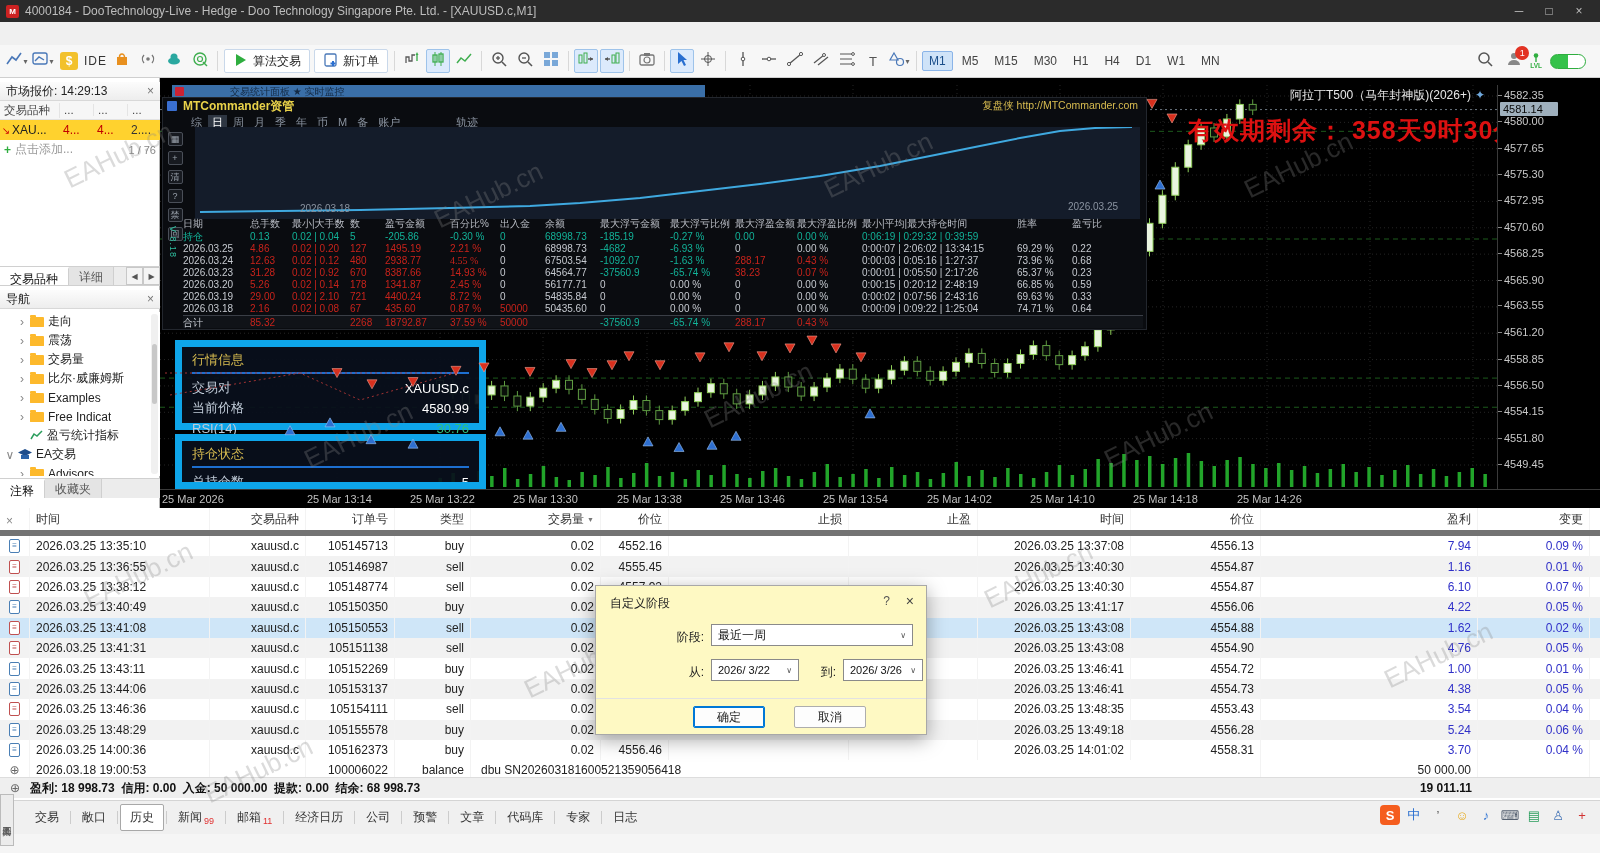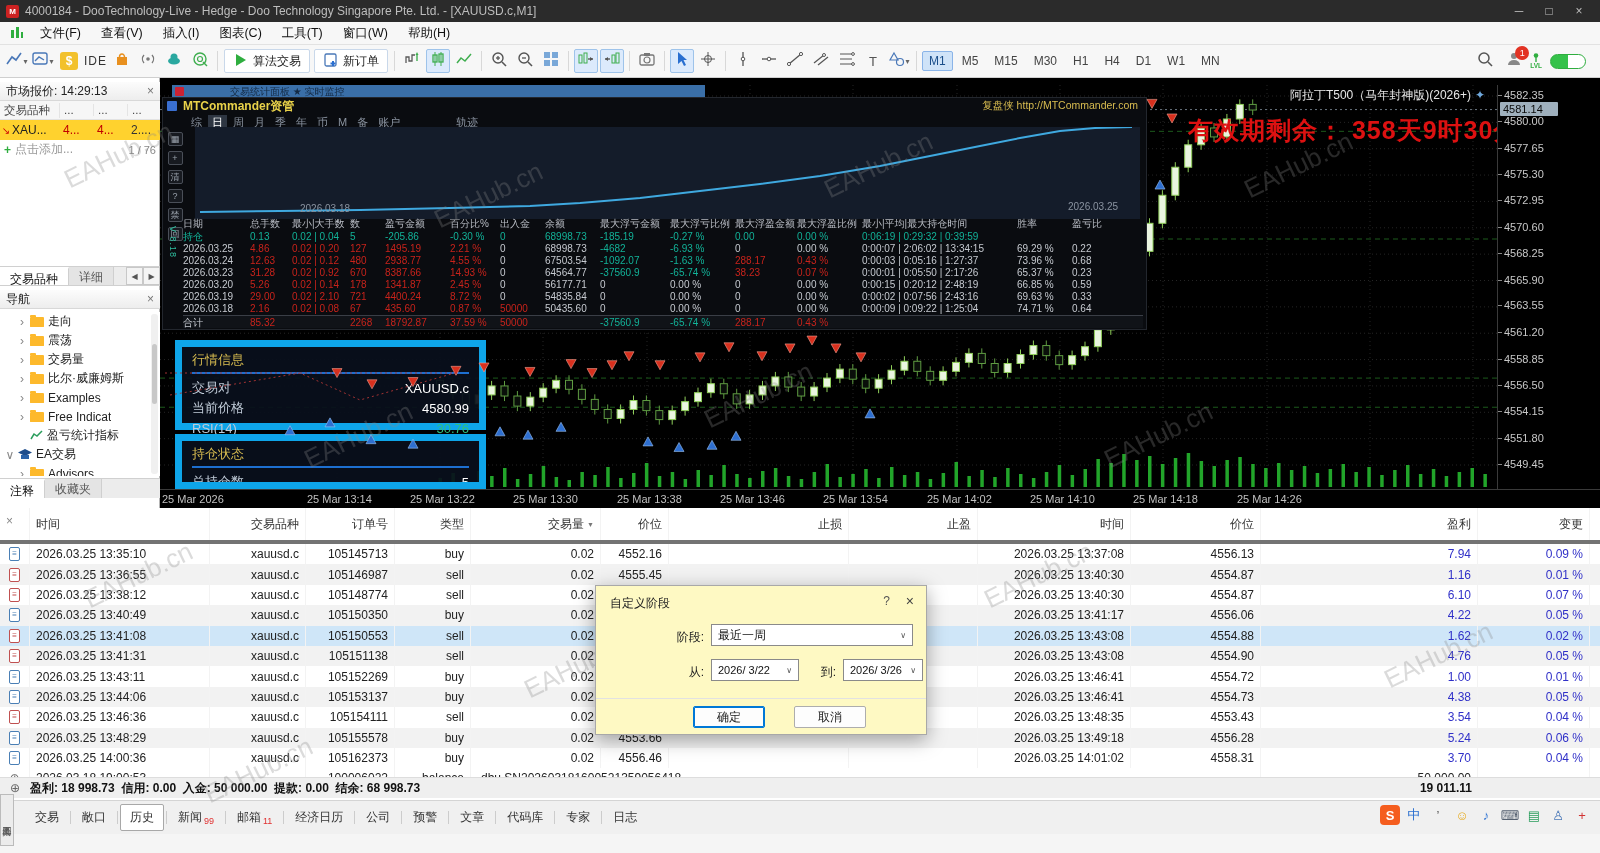--- a/index.html
+++ b/index.html
@@ -101,21 +101,21 @@
   .price-axis{position:absolute;left:1497px;top:85px;width:103px;height:404px;background:#000;border-left:1px solid #3a3a3a;z-index:4}
   .pa-label{position:absolute;left:6px;color:#c8c8c8;font-size:11px}
   .pa-label::before{content:"";position:absolute;left:-6px;top:6px;width:4px;height:1px;background:#888}
   .pa-current{position:absolute;left:2px;width:58px;background:#9fb0bd;color:#0a0a0a;font-size:11px;padding:1px 3px;border-radius:1px}
   .time-axis{position:absolute;left:160px;top:489px;width:1440px;height:19px;background:#000;border-top:1px solid #3a3a3a;z-index:4}
   .ta-label{position:absolute;top:3px;color:#c0c0c0;font-size:11px;white-space:nowrap}
 
   
   .history{position:absolute;left:0;top:508px;width:1600px;height:292px;background:#fff;z-index:10}
   .hist-x{position:absolute;left:6px;top:6px;color:#888;font-size:12px;z-index:2}
-  .hhead{display:flex;height:36px;align-items:stretch;border-bottom:4px solid #737373;font-size:12px;color:#333;padding-left:0}
+  .hhead{display:flex;height:28px;align-items:stretch;border-bottom:6px solid #737373;font-size:12px;color:#333;padding-left:0}
   .hc{display:inline-flex;align-items:center;white-space:nowrap;overflow:hidden;padding:0 6px;border-right:1px solid #f3f3f3;height:100%}
   .hc.right{justify-content:flex-end}
   .hc.left{justify-content:flex-start}
   .hc.left-pad{justify-content:flex-start;padding-left:10px}
   .hrow{display:flex;height:20.4px;align-items:stretch;font-size:12px;color:#222}
   .hrow.alt{background:#f2f2f2}
   .hrow.selected{background:#cfe6f8}
   .blue{color:#3030c8}
   .funnel{font-size:7px;color:#777;margin-left:3px}
   .doc-ic{width:11px;height:14px;border:1px solid #4a7fb5;border-radius:2px;background:#fff;color:#4a7fb5;font-size:8px;line-height:12px;text-align:center;margin:auto}
@@ -160,38 +160,20 @@
   <div class="titlebar">
     <span class="mt-logo">M</span>
     <span class="win-title">4000184 - DooTechnology-Live - Hedge - Doo Technology Singapore Pte. Ltd. - [XAUUSD.c,M1]</span>
     <span class="win-ctrls">
       <span class="win-btn">─</span>
       <span class="win-btn">□</span>
       <span class="win-btn">×</span>
     </span>
   </div>
 
-  <div class="menubar">
-    <span class="tb-btn">
-        <svg width="14" height="14" viewBox="0 0 14 14">
-          <rect x="1" y="4" width="3" height="8" fill="#2fae3f"></rect>
-          <rect x="6" y="1" width="3" height="11" fill="#2fae3f"></rect>
-          <rect x="11" y="6" width="2" height="6" fill="#2fae3f"></rect>
-        </svg>
-      </span>
-    <span style="display:flex">
-        <span class="menu-item">文件(F)</span>
-        <span class="menu-item">查看(V)</span>
-        <span class="menu-item">插入(I)</span>
-        <span class="menu-item">图表(C)</span>
-        <span class="menu-item">工具(T)</span>
-        <span class="menu-item">窗口(W)</span>
-        <span class="menu-item">帮助(H)</span>
-      </span>
-  </div>
 
   <div class="toolbar">
     <span class="tb-btn">
         <span><svg width="16" height="16" viewBox="0 0 16 16">
             <polyline points="1,13 6,6 10,9 15,2" fill="none" stroke="#4a78b8" stroke-width="1.6"></polyline>
           </svg></span>
         <span class="tb-caret">▾</span>
       </span>
     <span class="tb-btn">
         <span><svg width="16" height="16" viewBox="0 0 16 16">
@@ -844,21 +826,21 @@
         <span class="stc col-w" style="width: 155px;">0:00:07 | 2:06:02 | 13:34:15</span>
         <span class="stc col-w" style="width: 55px;">69.29 %</span>
         <span class="stc col-w" style="width: 45px;">0.22</span>
       </div>
       <div class="strow">
         <span class="stc col-w" style="width: 67px;">2026.03.24</span>
         <span class="stc col-r" style="width: 42px;">12.63</span>
         <span class="stc col-r" style="width: 58px;">0.02 | 0.12</span>
         <span class="stc col-r" style="width: 35px;">480</span>
         <span class="stc col-r" style="width: 65px;">2938.77</span>
-        <span class="stc col-r" style="width: 50px;">4.55 %</span>
+        <span class="stc col-r" style="width: 50px; font-family: Liberation Serif, serif;">4.55 %</span>
         <span class="stc col-w" style="width: 45px;">0</span>
         <span class="stc col-w" style="width: 55px;">67503.54</span>
         <span class="stc col-t" style="width: 70px;">-1092.07</span>
         <span class="stc col-t" style="width: 65px;">-1.63 %</span>
         <span class="stc col-r" style="width: 62px;">288.17</span>
         <span class="stc col-r" style="width: 65px;">0.43 %</span>
         <span class="stc col-w" style="width: 155px;">0:00:03 | 0:05:16 | 1:27:37</span>
         <span class="stc col-w" style="width: 55px;">73.96 %</span>
         <span class="stc col-w" style="width: 45px;">0.68</span>
       </div>

